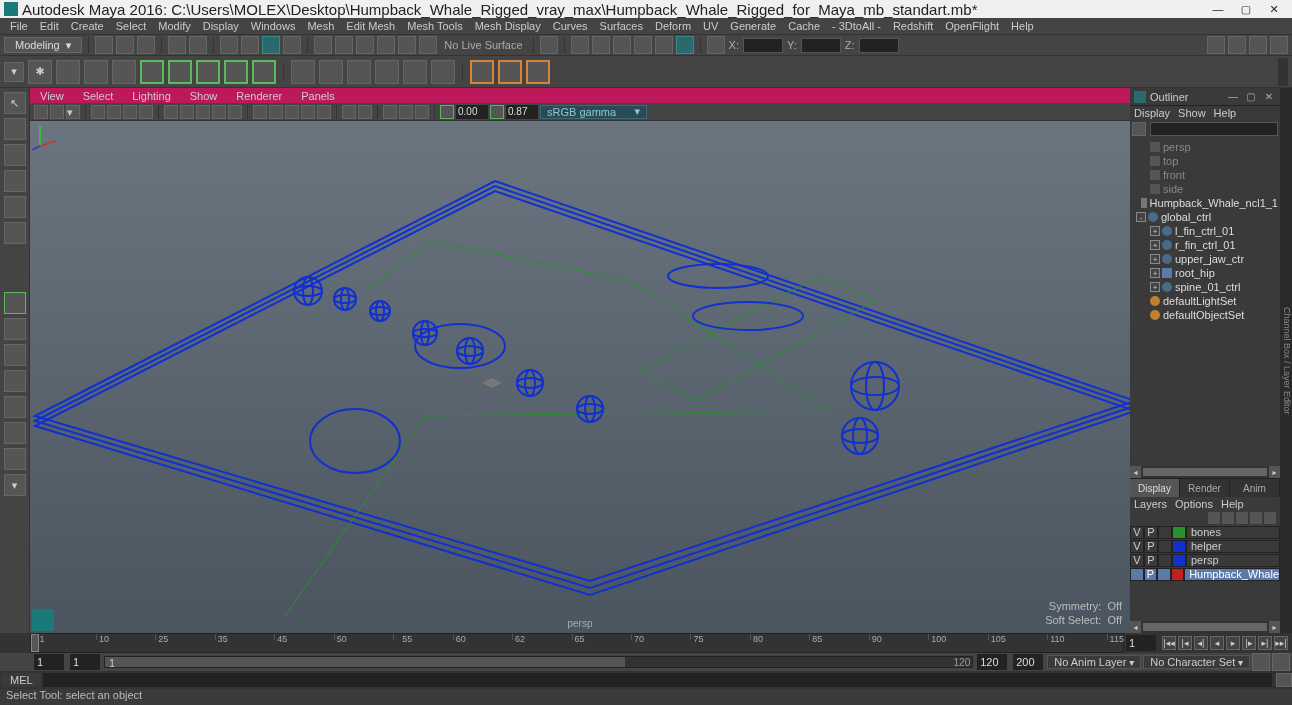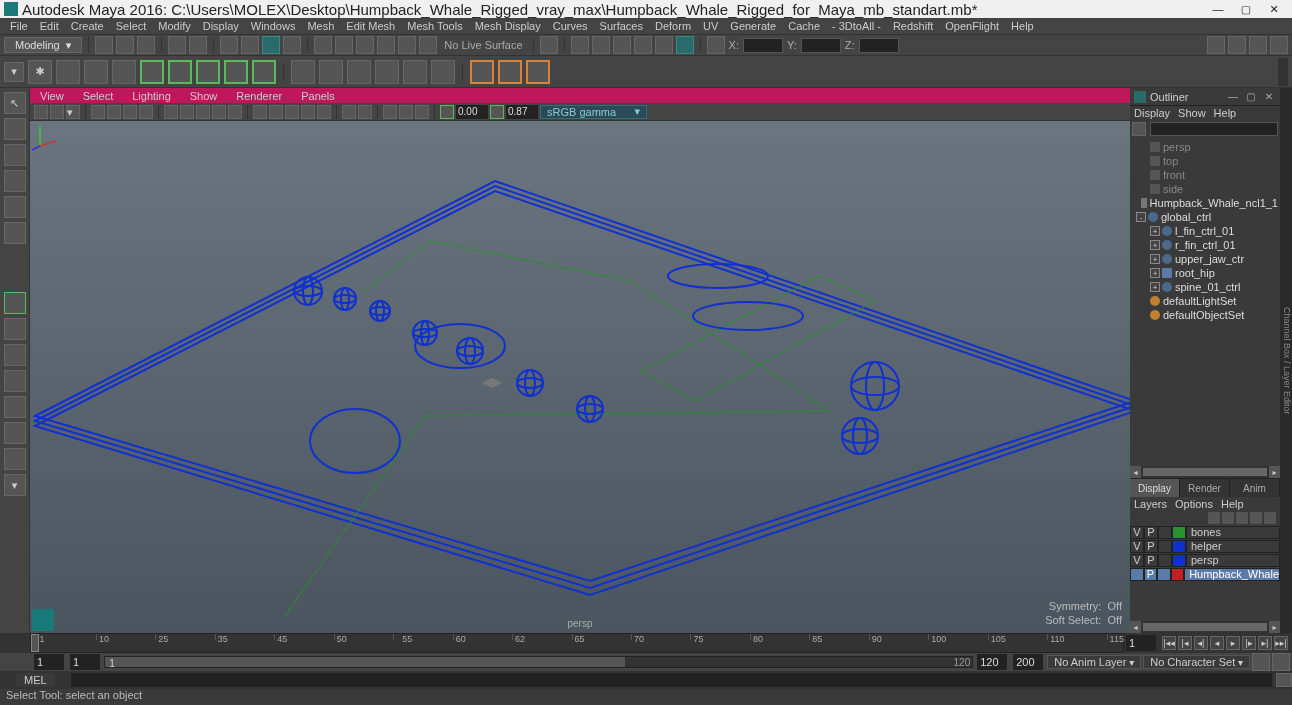--- a/index.html
+++ b/index.html
@@ -82,21 +82,21 @@
 .timeCur { position: absolute; left: 0; top: 0; width: 8px; height: 100%; background: #555; border: 1px solid #888; }
 .frameBox { width: 30px; background: #222; height: 16px; color: #ddd; display: flex; align-items: center; padding: 0 3px; margin: 0 2px; }
 .playBtns { display: flex; gap: 2px; padding: 0 4px; }
 .playBtn { width: 14px; height: 14px; background: #444; border: 1px solid #666; display: flex; align-items: center; justify-content: center; font-size: 9px; }
 .rangeRow { height: 18px; background: #444; display: flex; align-items: center; gap: 2px; padding: 0 2px; }
 .rangeSlider { flex: 1; height: 12px; background: #333; position: relative; border: 1px solid #222; }
 .rangeBar { position: absolute; left: 0; width: 60%; height: 100%; background: #555; }
 .rangeEnd { position: absolute; right: 2px; color: #999; font-size: 10px; top: 0; }
 .dropSel { background: #3a3a3a; height: 14px; padding: 0 6px; display: flex; align-items: center; border: 1px solid #555; font-size: 10px; }
 .melRow { height: 18px; background: #333; display: flex; align-items: center; }
-.melLabel { background: #3a3a3a; padding: 0 8px; height: 14px; display: flex; align-items: center; margin: 0 16px; }
+.melLabel { background: #3a3a3a; padding: 0 8px; height: 14px; display: flex; align-items: center; margin: 0 2px; }
 .melInput { flex: 1; background: #222; height: 14px; margin-right: 4px; }
 .statusRow { height: 16px; background: #3a3a3a; color: #bbb; display: flex; align-items: flex-start; padding: 0 6px; font-size: 11px; }
 .svgCtrl { stroke: #1030d0; fill: none; stroke-width: 2; }
 .svgCurve { stroke: #2a9030; fill: none; stroke-width: 1; }
 </style>
 </head>
 <body>
 
 <div class="titlebar">
   <div class="icon"></div>

